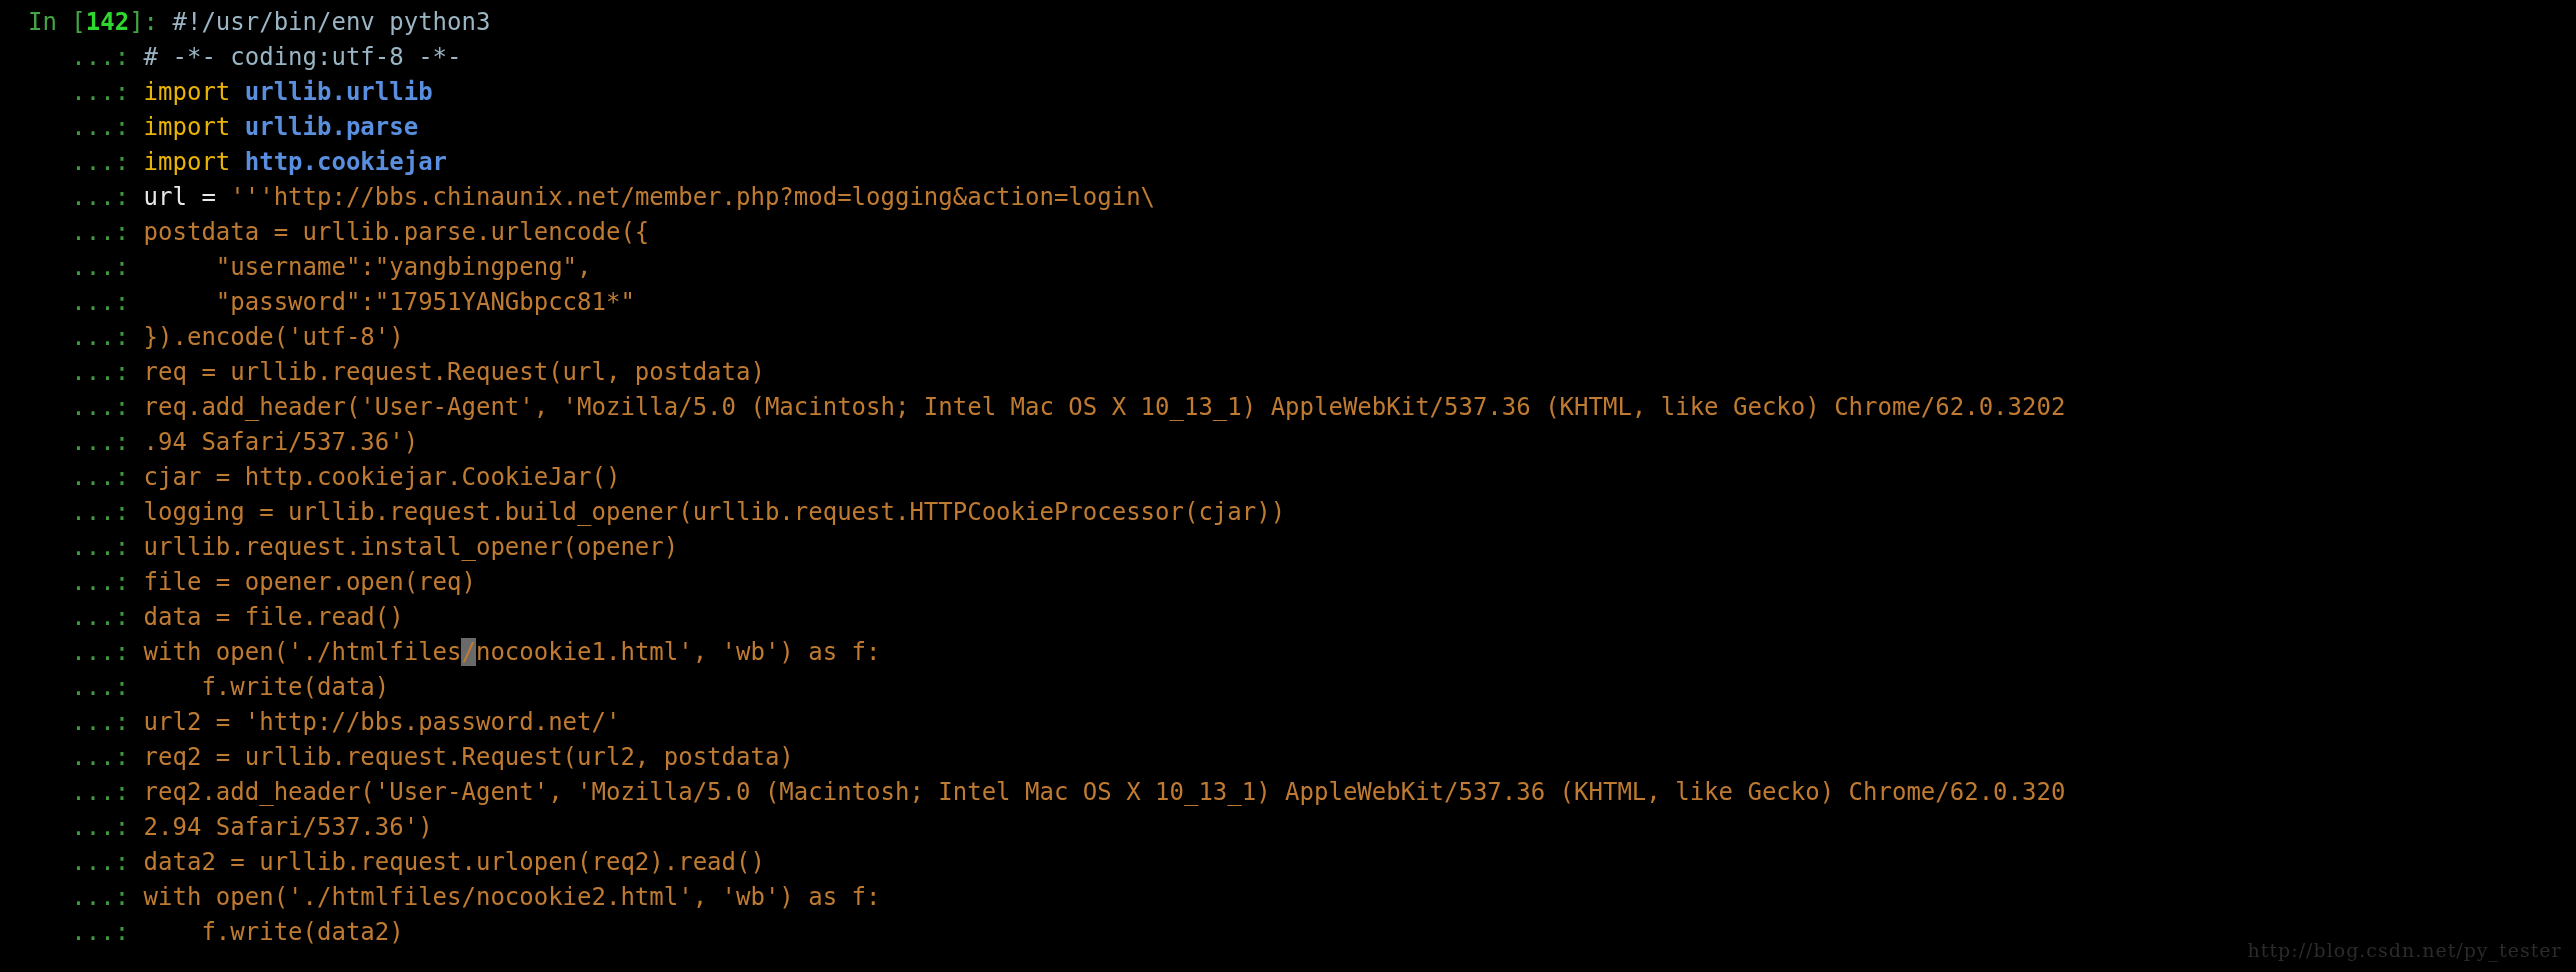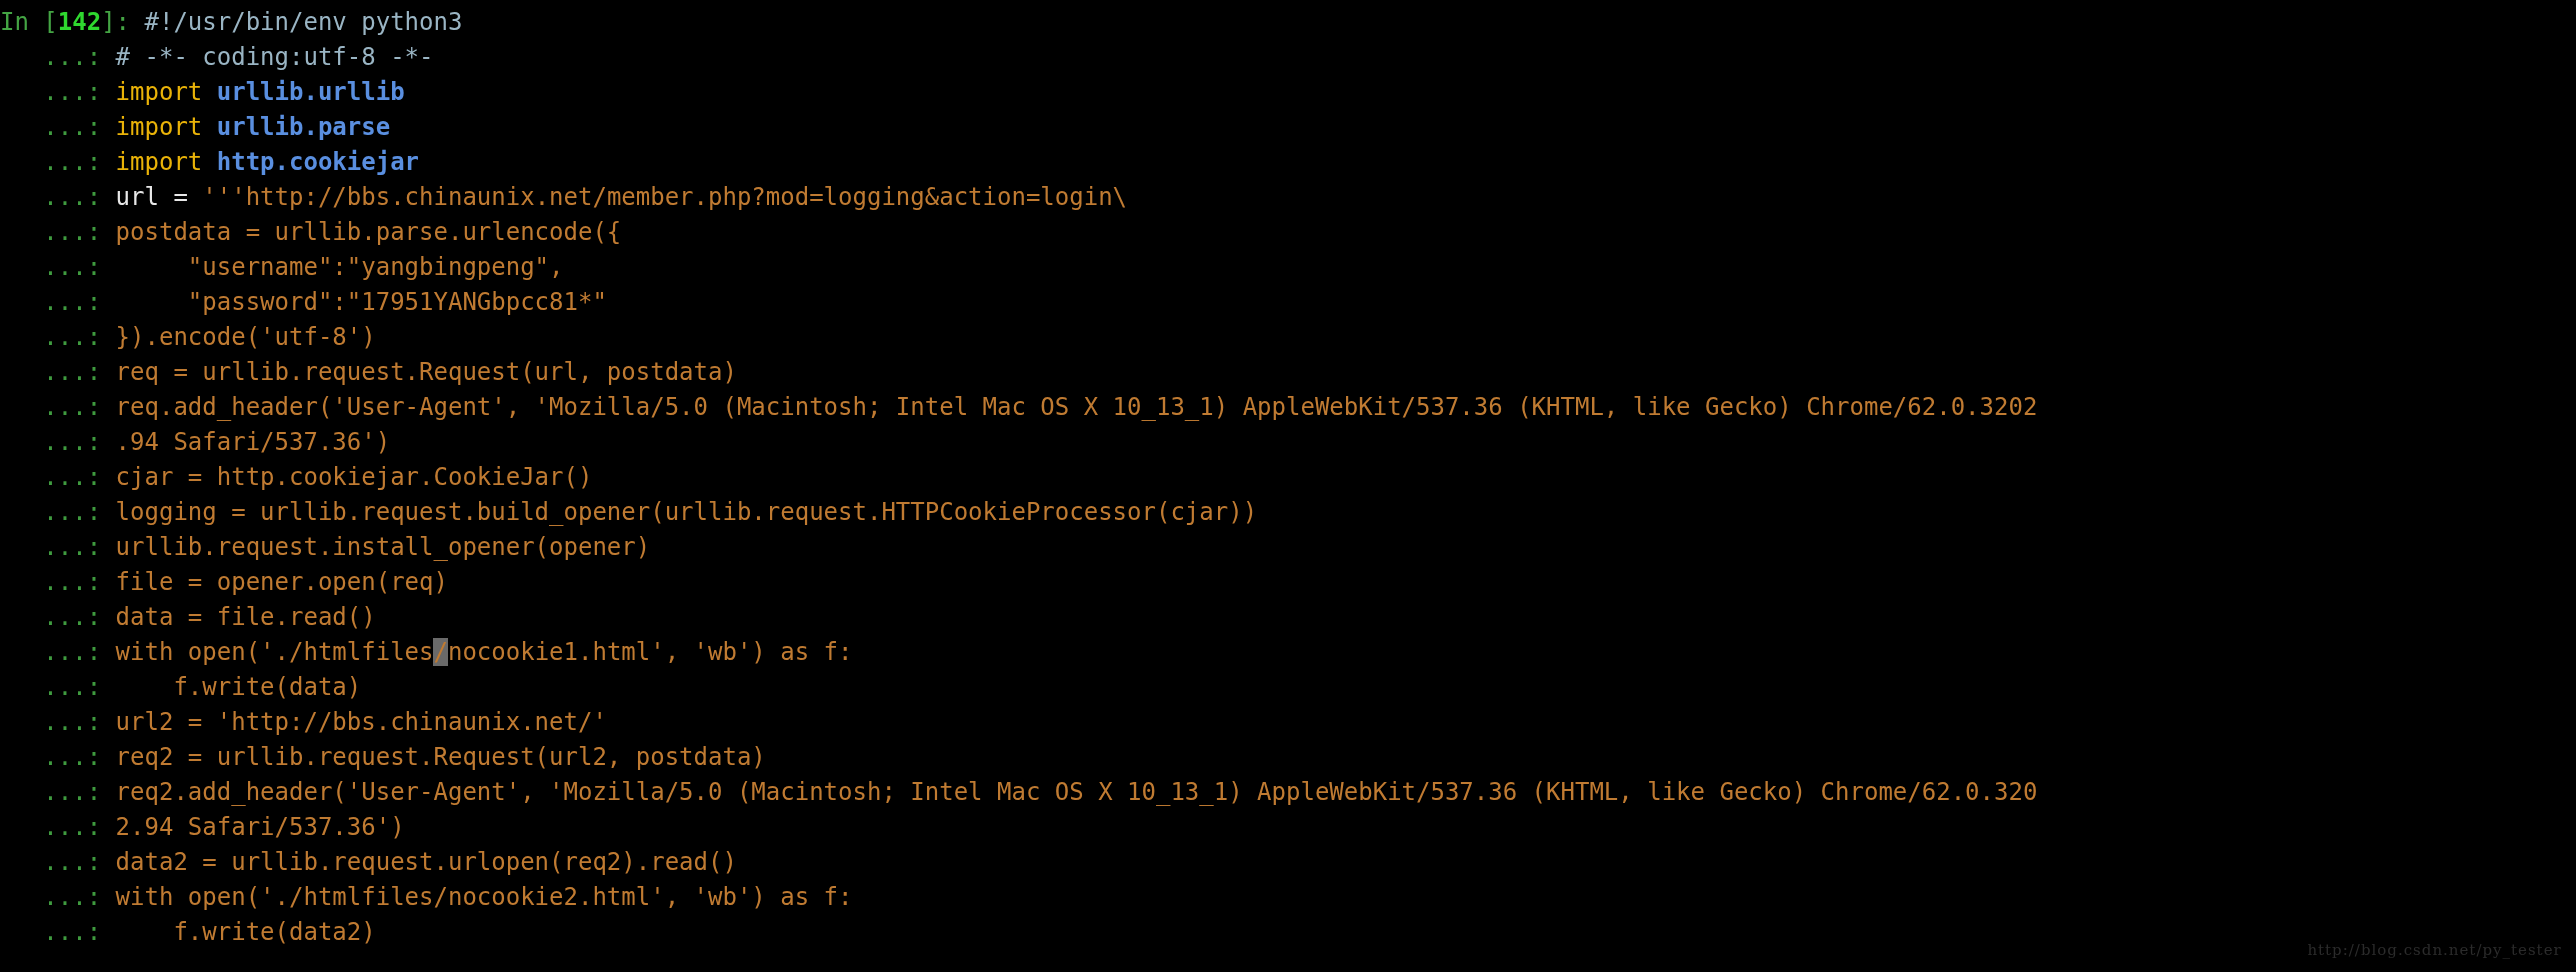--- a/index.html
+++ b/index.html
@@ -24,40 +24,41 @@
     position: absolute;
     left: 0px;
     top: 5.4px;
     width: 2576px;
   }
   .line {
     display: block;
     white-space: pre;
     height: 35px;
     line-height: 35px;
+    padding-left: 28px;
   }
   .prompt-in   { color: #44a544; }
   .prompt-num  { color: #2fd82f; font-weight: bold; }
   .prompt-cont { color: #3f9b3f; }
   .tok-comment { color: #9ab5c4; }
   .tok-kw      { color: #eab308; font-weight: normal; }
   .tok-mod     { color: #5a8fe0; font-weight: bold; }
   .tok-plain   { color: #e8e8e8; }
   .tok-str     { color: #c07b32; }
   .cursor {
     background: #6a6a6a;
     color: #c07b32;
   }
   #watermark {
     position: absolute;
     right: 14.3px;
     bottom: 5.4px;
     color: #2b2b2b;
     font-family: "DejaVu Serif", "Liberation Serif", serif;
-    font-size: 15px;
+    font-size: 19px;
     letter-spacing: 1px;
     white-space: pre;
   }
 </style>
 </head>
 <body>
 
 <div id="terminal">
   <div id="lines">
       <span class="line"><span class="prompt-in">In [</span><span class="prompt-num">142</span><span class="prompt-in">]: </span><span class="tok-comment">#!/usr/bin/env python3</span></span>
@@ -73,21 +74,21 @@
       <span class="line"><span class="prompt-cont">   ...: </span><span class="tok-str">req = urllib.request.Request(url, postdata)</span></span>
       <span class="line"><span class="prompt-cont">   ...: </span><span class="tok-str">req.add_header('User-Agent', 'Mozilla/5.0 (Macintosh; Intel Mac OS X 10_13_1) AppleWebKit/537.36 (KHTML, like Gecko) Chrome/62.0.3202</span></span>
       <span class="line"><span class="prompt-cont">   ...: </span><span class="tok-str">.94 Safari/537.36')</span></span>
       <span class="line"><span class="prompt-cont">   ...: </span><span class="tok-str">cjar = http.cookiejar.CookieJar()</span></span>
       <span class="line"><span class="prompt-cont">   ...: </span><span class="tok-str">logging = urllib.request.build_opener(urllib.request.HTTPCookieProcessor(cjar))</span></span>
       <span class="line"><span class="prompt-cont">   ...: </span><span class="tok-str">urllib.request.install_opener(opener)</span></span>
       <span class="line"><span class="prompt-cont">   ...: </span><span class="tok-str">file = opener.open(req)</span></span>
       <span class="line"><span class="prompt-cont">   ...: </span><span class="tok-str">data = file.read()</span></span>
       <span class="line"><span class="prompt-cont">   ...: </span><span class="tok-str">with open('./htmlfiles</span><span class="cursor">/</span><span class="tok-str">nocookie1.html', 'wb') as f:</span></span>
       <span class="line"><span class="prompt-cont">   ...: </span><span class="tok-str">    f.write(data)</span></span>
-      <span class="line"><span class="prompt-cont">   ...: </span><span class="tok-str">url2 = 'http://bbs.chinaunix.net/'</span></span>
+      <span class="line"><span class="prompt-cont">   ...: </span><span class="tok-str">url2 = 'http://bbs.password.net/'</span></span>
       <span class="line"><span class="prompt-cont">   ...: </span><span class="tok-str">req2 = urllib.request.Request(url2, postdata)</span></span>
       <span class="line"><span class="prompt-cont">   ...: </span><span class="tok-str">req2.add_header('User-Agent', 'Mozilla/5.0 (Macintosh; Intel Mac OS X 10_13_1) AppleWebKit/537.36 (KHTML, like Gecko) Chrome/62.0.320</span></span>
       <span class="line"><span class="prompt-cont">   ...: </span><span class="tok-str">2.94 Safari/537.36')</span></span>
       <span class="line"><span class="prompt-cont">   ...: </span><span class="tok-str">data2 = urllib.request.urlopen(req2).read()</span></span>
       <span class="line"><span class="prompt-cont">   ...: </span><span class="tok-str">with open('./htmlfiles/nocookie2.html', 'wb') as f:</span></span>
       <span class="line"><span class="prompt-cont">   ...: </span><span class="tok-str">    f.write(data2)</span></span>
     </div>
   <div id="watermark">http://blog.csdn.net/py_tester</div>
 </div>
 

